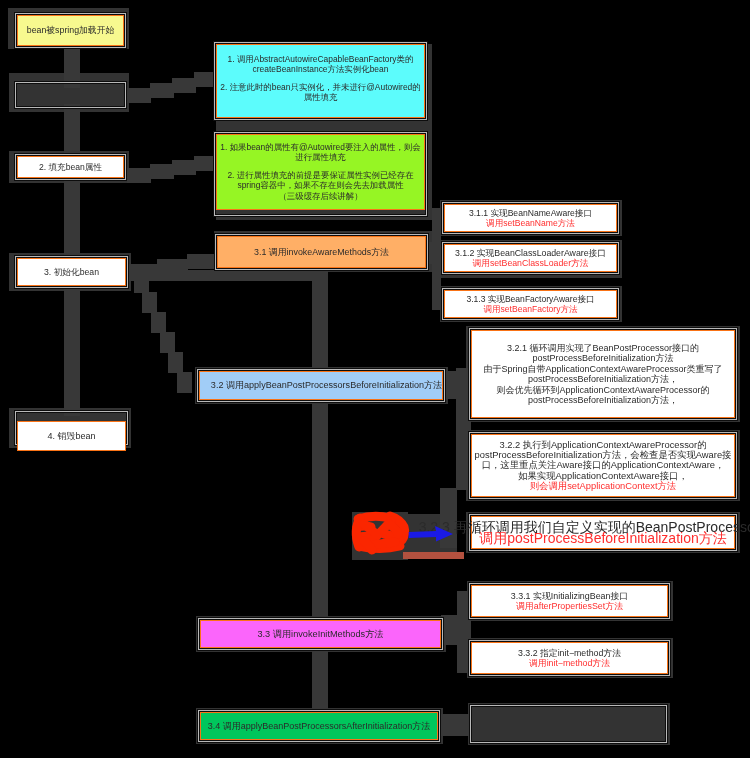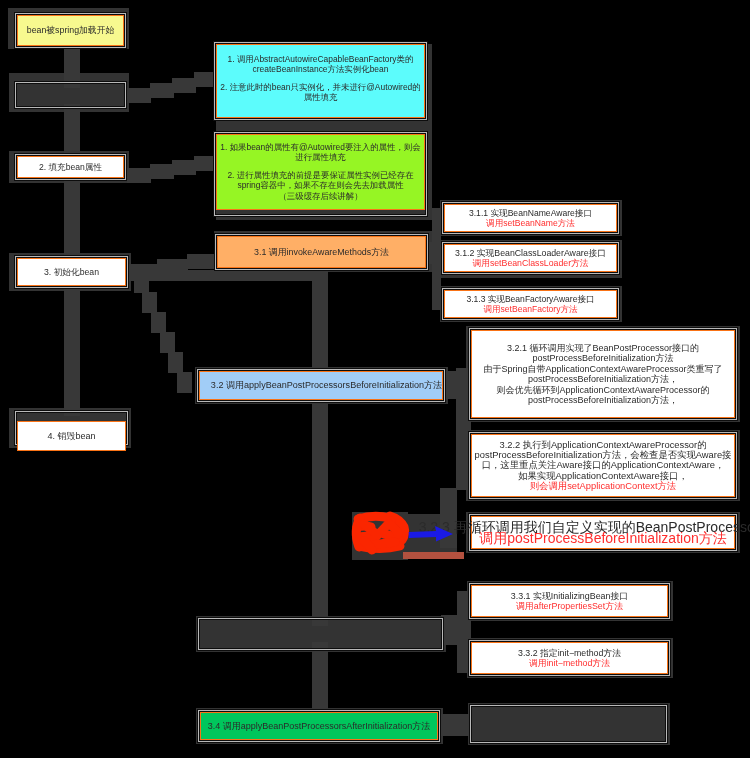--- a/index.html
+++ b/index.html
@@ -119,20 +119,23 @@
   </div>
 
   <div class="halo" style="left:195px;top:367px;width:253px;height:37px;"></div>
   <div class="sel" style="left:197px;top:369px;width:248px;height:33px;"></div>
   <div class="node" style="left:199px;top:371px;width:244px;height:29px;background:#a1cdf7;font-size:9.05px;padding-left:11px;">
     <span class="ln">3.2 调用applyBeanPostProcessorsBeforeInitialization方法</span>
   </div>
 
   <div class="halo" style="left:196px;top:616px;width:250px;height:36px;"></div>
   <div class="sel" style="left:198px;top:618px;width:245px;height:32px;"></div>
+  <div class="node" style="left:200px;top:620px;width:241px;height:28px;background:#fb65fb;font-size:9.2px;">
+    <span class="ln">3.3 调用invokeInitMethods方法</span>
+  </div>
 
   <div class="halo" style="left:196px;top:708px;width:247px;height:36px;"></div>
   <div class="sel" style="left:198px;top:710px;width:242px;height:32px;"></div>
   <div class="node" style="left:200px;top:712px;width:238px;height:28px;background:#00c65c;font-size:9.0px;">
     <span class="ln">3.4 调用applyBeanPostProcessorsAfterInitialization方法</span>
   </div>
 
   <div class="halo" style="left:440px;top:200px;width:182px;height:36px;"></div>
   <div class="sel" style="left:442px;top:202px;width:177px;height:32px;"></div>
   <div class="node" style="left:444px;top:204px;width:173px;height:28px;background:#ffffff;font-size:8.6px;">

